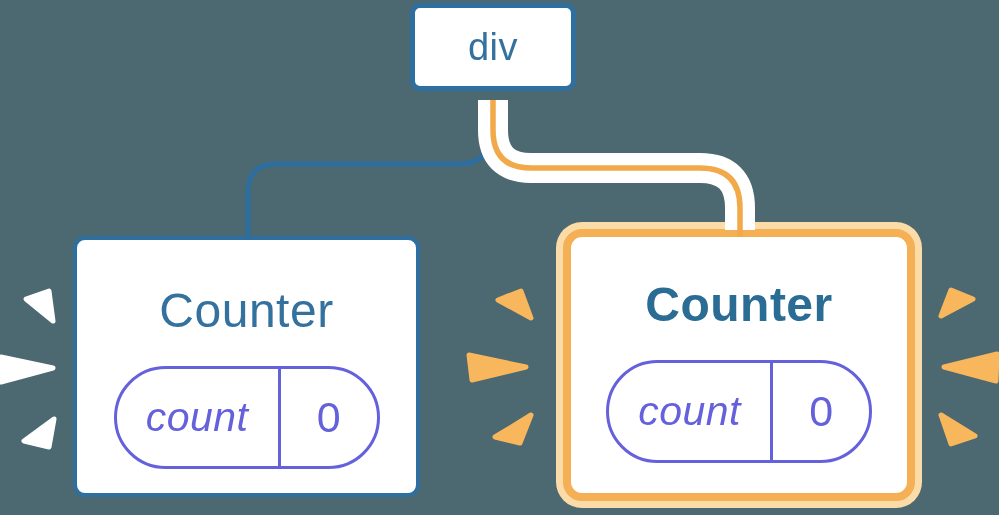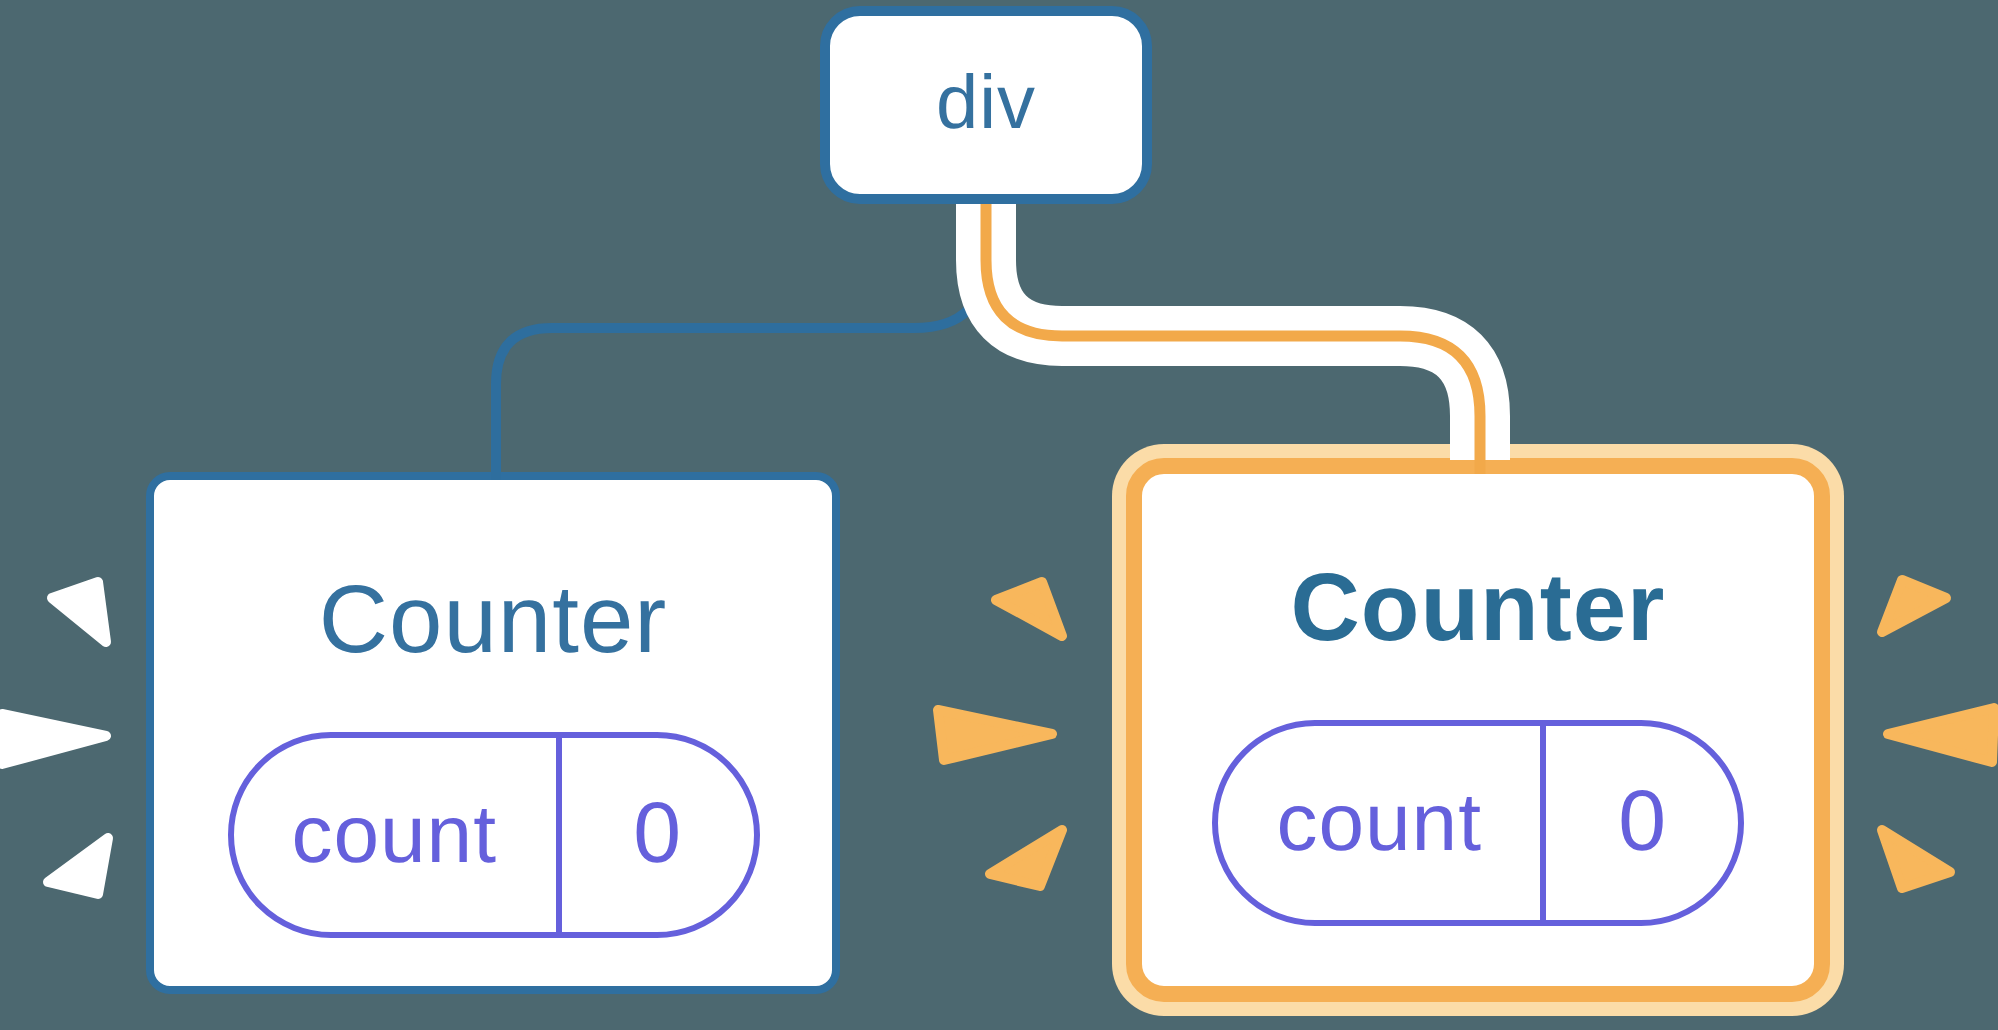--- a/index.html
+++ b/index.html
@@ -20,25 +20,25 @@
   .wire-blue       { fill: none; stroke: var(--blue_wire); stroke-width: 5; }
   .wire-casing     { fill: none; stroke: var(--casing_white); stroke-width: 30; }
   .wire-orange     { fill: none; stroke: var(--orange_wire); stroke-width: 5.5; }
   .spark           { stroke-width: 5; stroke-linejoin: round; }
   .spark-white     { fill: var(--spark_white); stroke: var(--spark_white); }
   .spark-orange    { fill: var(--spark_orange); stroke: var(--spark_orange); }
 
   .node-root {
     position: absolute;
     left: 410px; top: 3px;
-    width: 166px; height: 99px;
+    width: 166px; height: 88px;
     box-sizing: border-box;
     background: var(--card_bg);
     border: 5px solid var(--blue_border);
-    border-radius: 20px;
+    border-radius: 10px;
     z-index: 3;
     display: flex; align-items: center; justify-content: center;
     font-size: 38px;
     color: var(--blue_text);
     letter-spacing: 0.5px;
   }
 
   .node-counter {
     position: absolute;
     left: 73px; top: 236px;
@@ -95,20 +95,21 @@
     overflow: hidden;
     background: var(--card_bg);
   }
   .state-pill .pill-key {
     flex: 0 0 62%;
     display: flex; align-items: center; justify-content: center;
     font-size: 41px;
     color: var(--purple);
     border-right: 3px solid var(--purple);
     letter-spacing: 0.5px;
+    font-style: italic;
   }
   .state-pill .pill-val {
     flex: 1;
     display: flex; align-items: center; justify-content: center;
     font-size: 43px;
     color: var(--purple);
   }
 </style>
 </head>
 <body>

